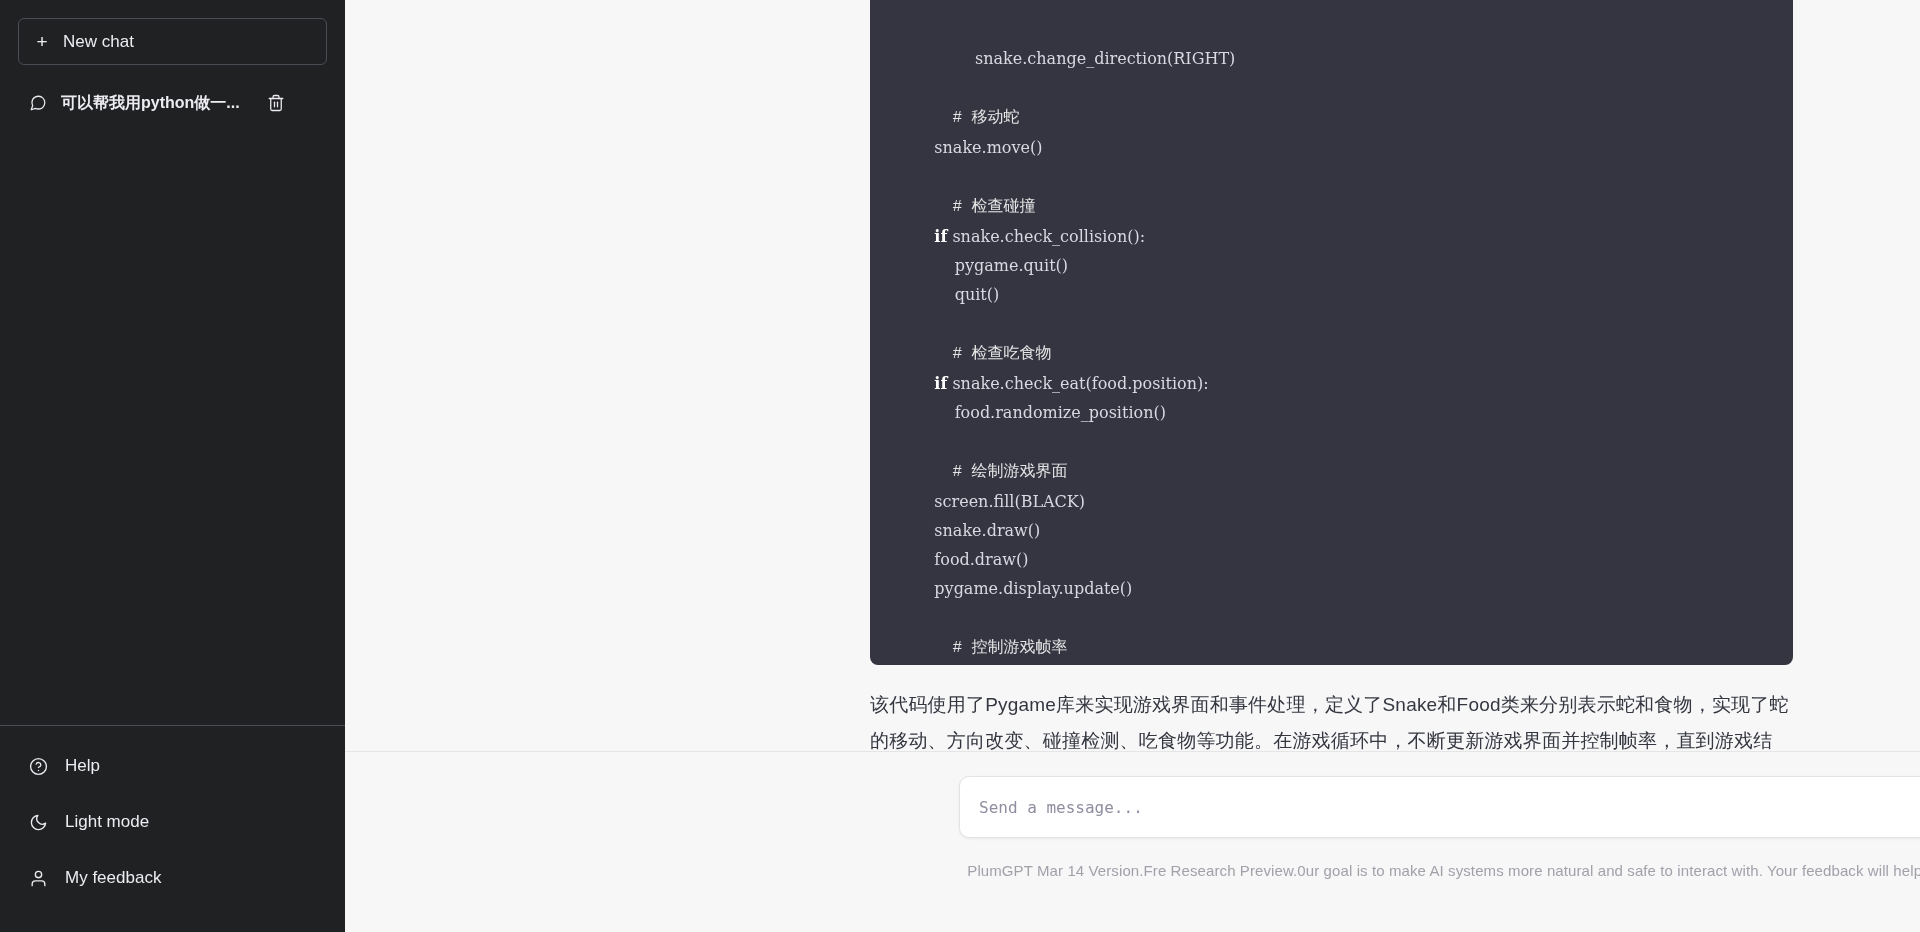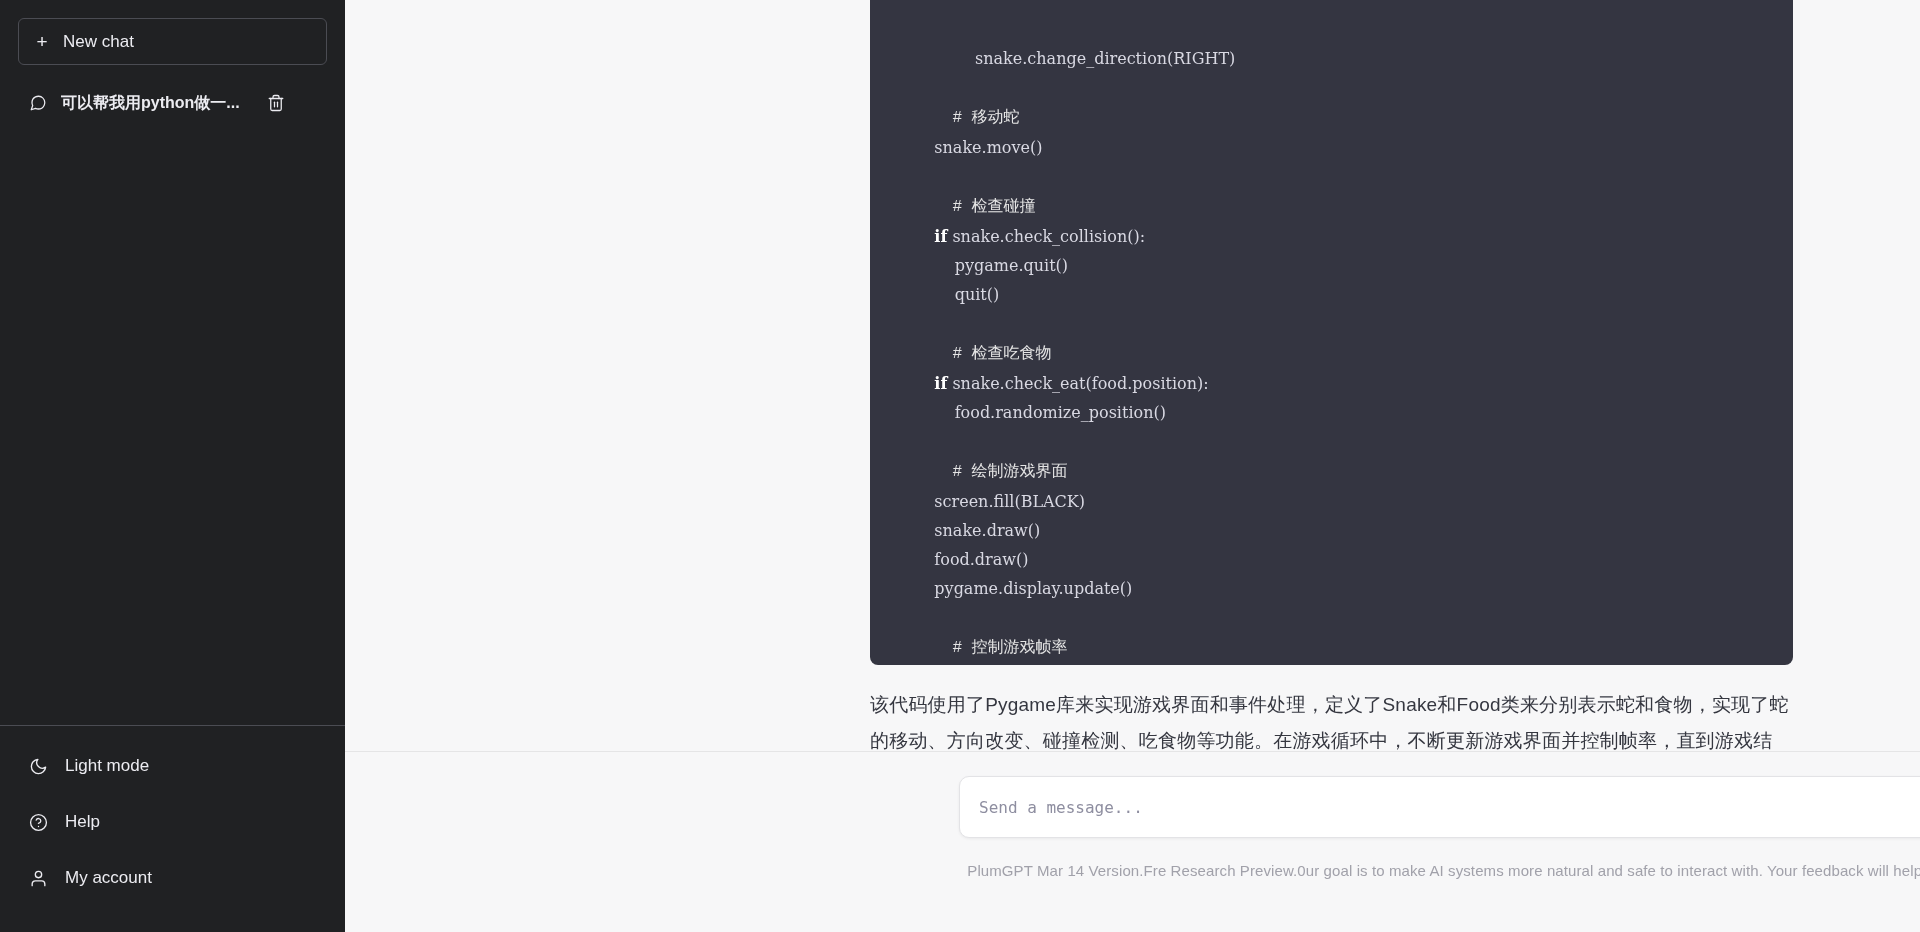--- a/index.html
+++ b/index.html
@@ -190,45 +190,45 @@
       </div>
     </div>
 
     <div class="sidebar-spacer"></div>
 
     <div class="sidebar-bottom">
 
       <div class="menu-item">
         <span class="icn">
           <svg width="19" height="19" viewBox="0 0 24 24" fill="none" stroke="#ececf1" stroke-width="1.7" stroke-linecap="round" stroke-linejoin="round">
-            <path d="M21 12.79A9 9 0 1 1 11.21 3 7 7 0 0 0 21 12.79z"></path>
-          </svg>
-        </span>
-        <span>Light mode</span>
-      </div>
-
-      <div class="menu-item">
-        <span class="icn">
-          <svg width="19" height="19" viewBox="0 0 24 24" fill="none" stroke="#ececf1" stroke-width="1.7" stroke-linecap="round" stroke-linejoin="round">
             <circle cx="12" cy="12" r="10"></circle>
             <path d="M9.09 9a3 3 0 0 1 5.83 1c0 2-3 3-3 3"></path>
             <line x1="12" y1="17" x2="12.01" y2="17"></line>
           </svg>
         </span>
         <span>Help</span>
       </div>
 
       <div class="menu-item">
         <span class="icn">
           <svg width="19" height="19" viewBox="0 0 24 24" fill="none" stroke="#ececf1" stroke-width="1.7" stroke-linecap="round" stroke-linejoin="round">
+            <path d="M21 12.79A9 9 0 1 1 11.21 3 7 7 0 0 0 21 12.79z"></path>
+          </svg>
+        </span>
+        <span>Light mode</span>
+      </div>
+
+      <div class="menu-item">
+        <span class="icn">
+          <svg width="19" height="19" viewBox="0 0 24 24" fill="none" stroke="#ececf1" stroke-width="1.7" stroke-linecap="round" stroke-linejoin="round">
             <path d="M20 21v-2a4 4 0 0 0-4-4H8a4 4 0 0 0-4 4v2"></path>
             <circle cx="12" cy="7" r="4"></circle>
           </svg>
         </span>
-        <span>My account</span>
+        <span>My feedback</span>
       </div>
 
 
     </div>
   </nav>
 
   <main class="main">
 
     <div class="thread">
       <div class="msg-wrap">

